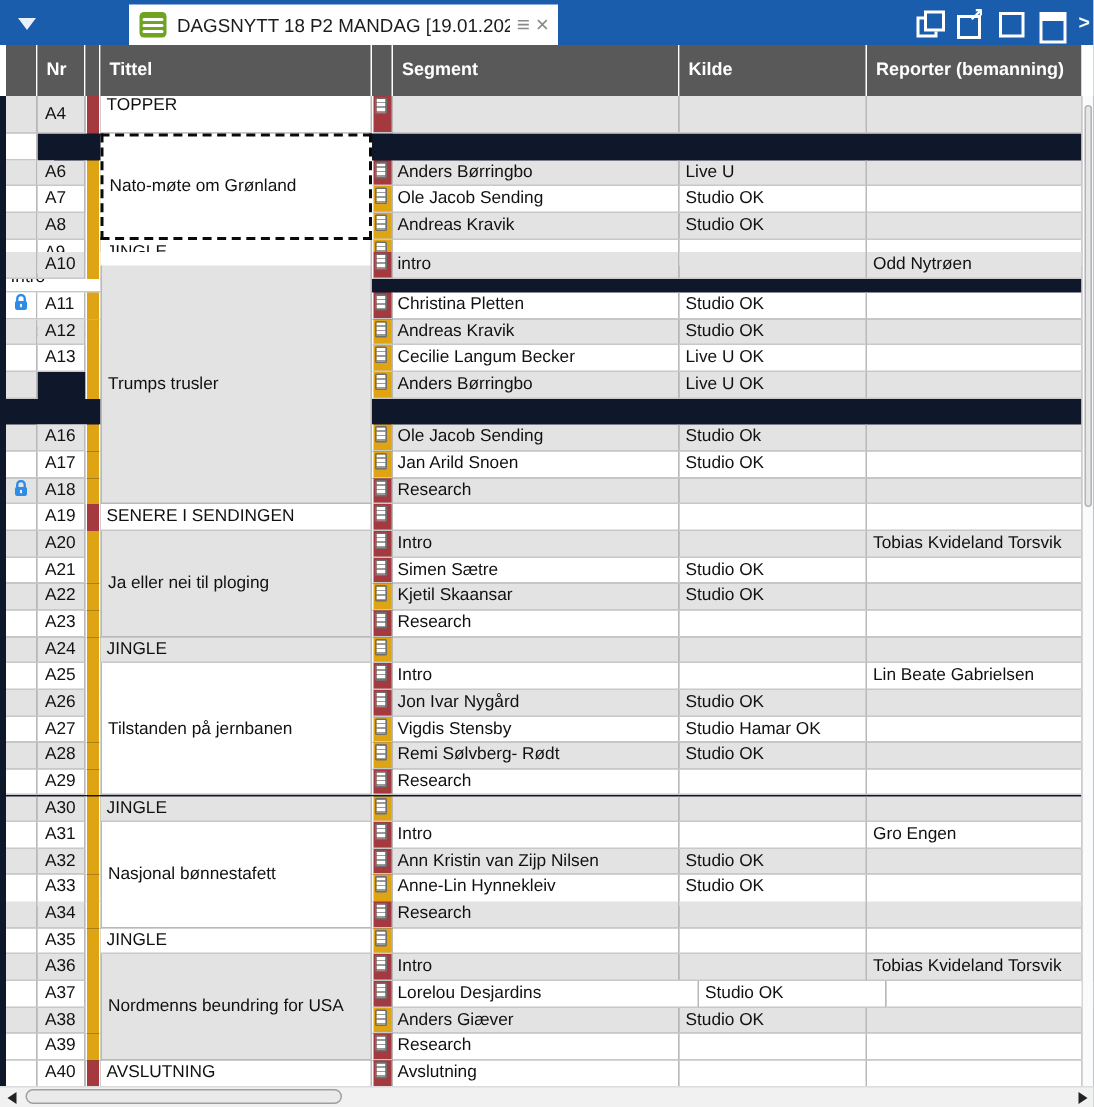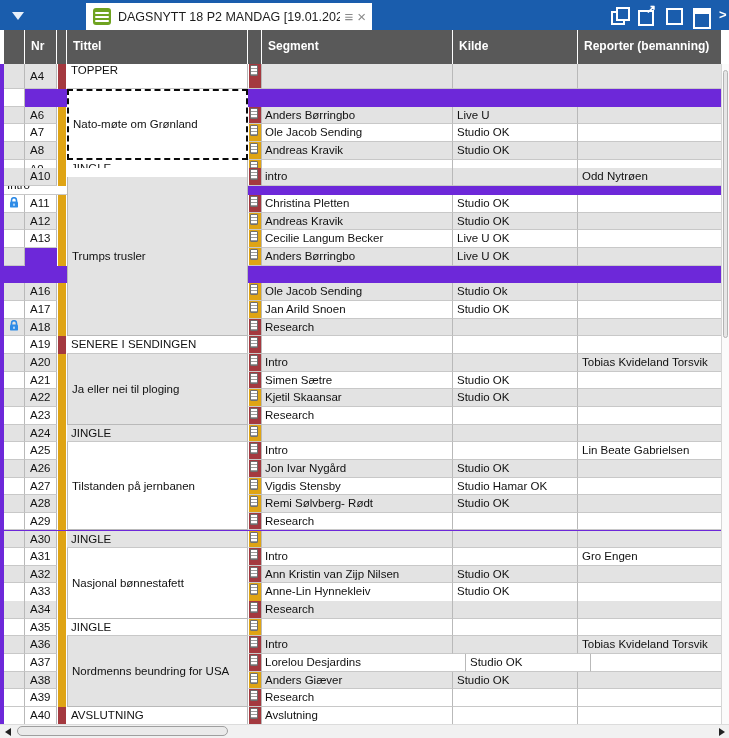--- a/index.html
+++ b/index.html
@@ -26,21 +26,21 @@
   .wb-popout:before{content:"";position:absolute;left:0;top:3px;width:12px;height:12px;border:2px solid #fff;}
   .wb-popout:after{content:"↗";position:absolute;right:-1px;top:-5px;color:#fff;font-size:12px;font-weight:bold;}
   .wb-max:before{content:"";position:absolute;left:1px;top:1px;width:13px;height:13px;border:2px solid #fff;}
   .wb-min:before{content:"";position:absolute;left:1px;top:1px;width:14px;height:13px;border:2px solid #fff;border-top:6px solid #fff;}
   .wb-chevron{width:10px;margin-right:0;color:#fff;font-weight:bold;font-size:13px;line-height:16px;}
   
   .ghead{position:absolute;left:4px;top:30px;width:717px;height:34px;display:flex;background:#fff;}
   .hcell{background:var(--hdr);color:#fff;font-size:12px;font-weight:bold;line-height:33px;padding-left:6px;border-right:1px solid #fff;overflow:hidden;white-space:nowrap;flex:none;}
   .ghead-fill{position:absolute;left:721px;top:30px;width:8px;height:34px;background:#fff;}
   
-  .gbody{position:absolute;left:0;top:64px;width:729px;height:660px;overflow:hidden;background:#6d28d9;}
+  .gbody{position:absolute;left:0;top:64px;width:729px;height:660px;overflow:hidden;background:#0f172a;}
   .row{position:absolute;left:4px;width:717px;display:flex;}
   .cell{flex:none;height:100%;border-bottom:1px solid #c8c8c8;border-right:1px solid #b9b9b9;overflow:hidden;font-size:11.5px;color:#111;white-space:nowrap;}
   .c-lock{display:flex;align-items:center;justify-content:center;}
   .c-nr{padding-left:5px;}
   .c-strip{border-bottom:none;border-right:1px solid #fff;border-left:1px solid #fff;}
   .c-tittel{padding-left:4px;}
   .c-marker{border-left:1px solid #fff;position:relative;}
   .c-seg{padding-left:3px;}
   .c-kilde{padding-left:4px;}
   .c-rep{padding-left:4px;border-right:none;}

